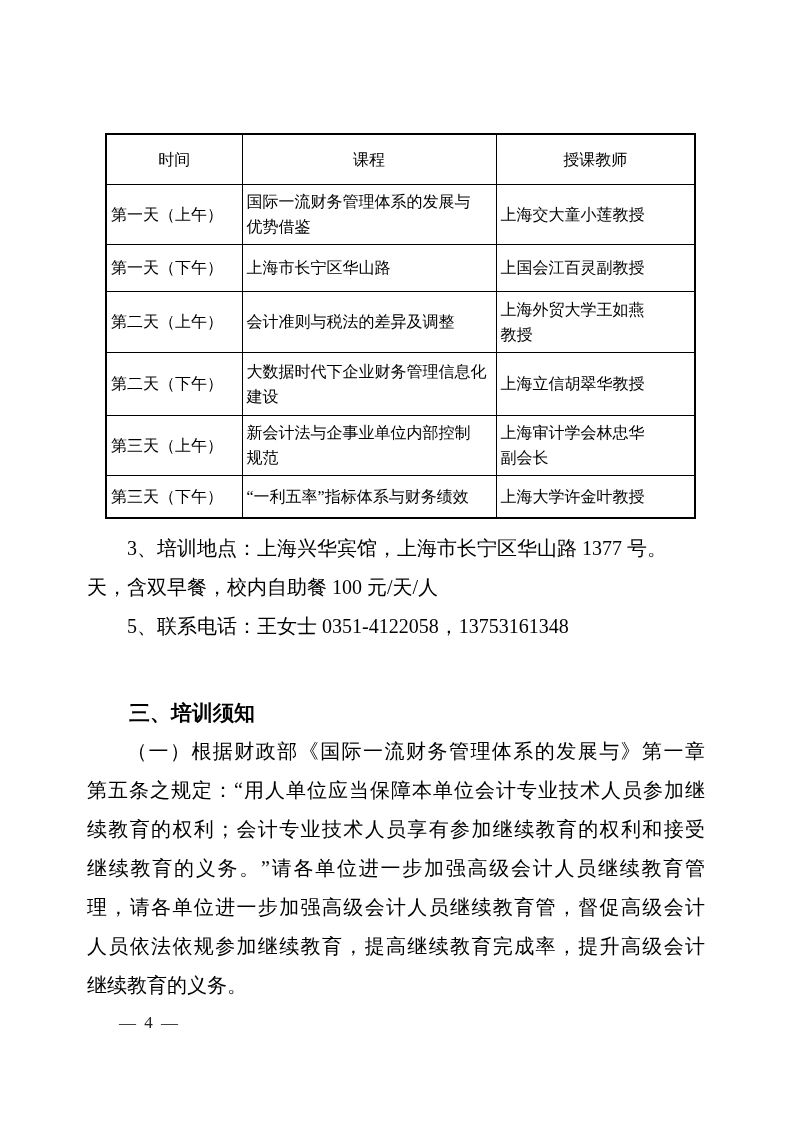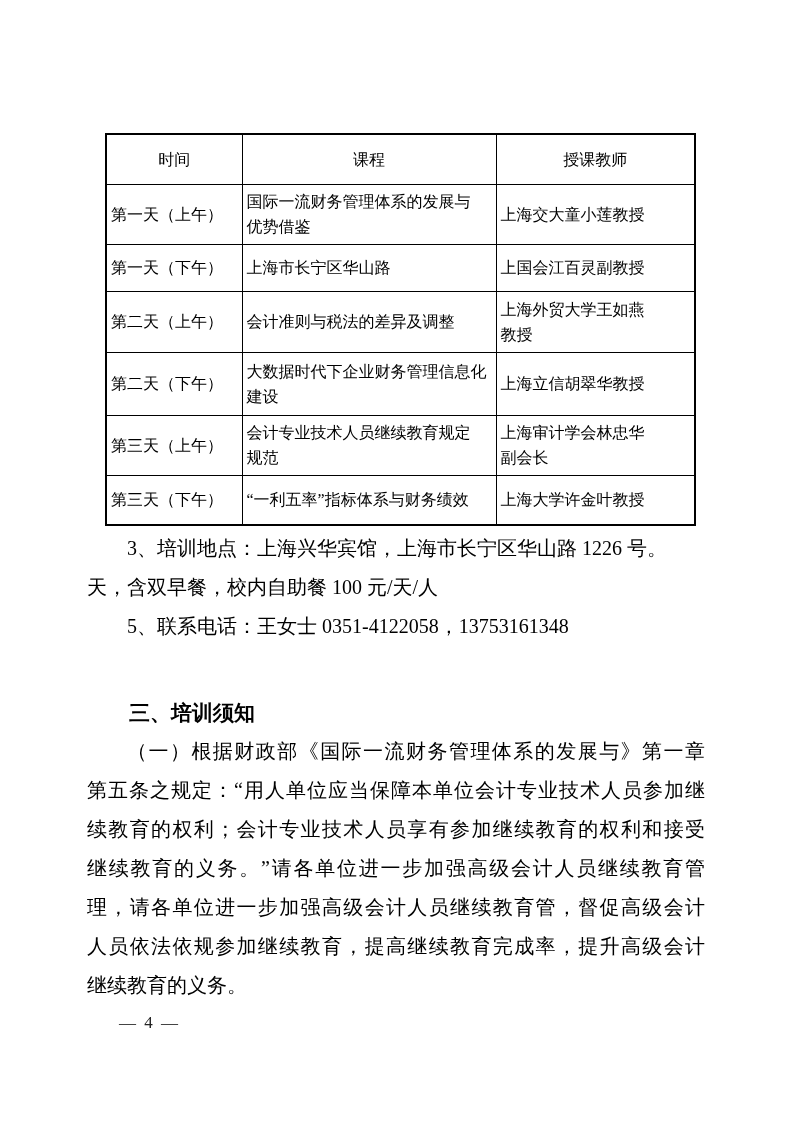--- a/index.html
+++ b/index.html
@@ -108,35 +108,35 @@
 教授</td>
     </tr>
     <tr style="height:63px">
       <td>第二天（下午）</td>
       <td>大数据时代下企业财务管理信息化
 建设</td>
       <td>上海立信胡翠华教授</td>
     </tr>
     <tr style="height:60px">
       <td>第三天（上午）</td>
-      <td>会计专业技术人员继续教育规定
+      <td>新会计法与企事业单位内部控制
 规范</td>
       <td>上海审计学会林忠华
 副会长</td>
     </tr>
-    <tr style="height:50px">
+    <tr style="height:43px">
       <td>第三天（下午）</td>
       <td>“一利五率”指标体系与财务绩效</td>
       <td>上海大学许金叶教授</td>
     </tr>
   </tbody>
     </table>
 
   <div class="bodytext">
-    <div class="line indent">3、培训地点：上海兴华宾馆，上海市长宁区华山路 1226 号。</div>
+    <div class="line indent">3、培训地点：上海兴华宾馆，上海市长宁区华山路 1377 号。</div>
     <div class="line">天，含双早餐，校内自助餐 100 元/天/人</div>
     <div class="line indent">5、联系电话：王女士 0351-4122058，13753161348</div>
     <div class="line indent heading">三、培训须知</div>
     <div class="line indent stretch">（一）根据财政部《国际一流财务管理体系的发展与》第一章</div>
     <div class="line stretch">第五条之规定：“用人单位应当保障本单位会计专业技术人员参加继</div>
     <div class="line stretch">续教育的权利；会计专业技术人员享有参加继续教育的权利和接受</div>
     <div class="line stretch">继续教育的义务。”请各单位进一步加强高级会计人员继续教育管</div>
     <div class="line stretch">理，请各单位进一步加强高级会计人员继续教育管，督促高级会计</div>
     <div class="line stretch">人员依法依规参加继续教育，提高继续教育完成率，提升高级会计</div>
     <div class="line">继续教育的义务。</div>

